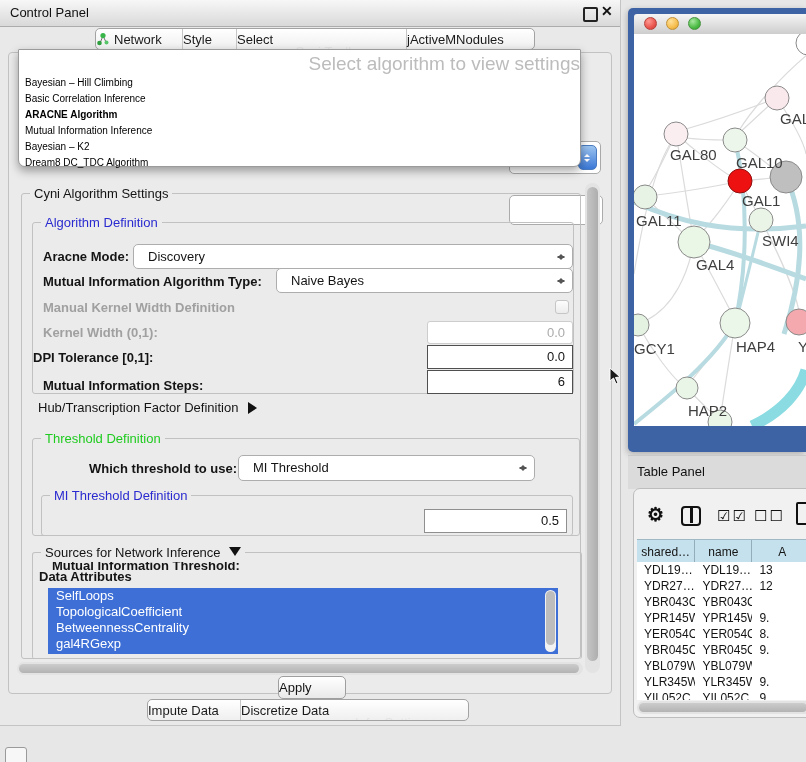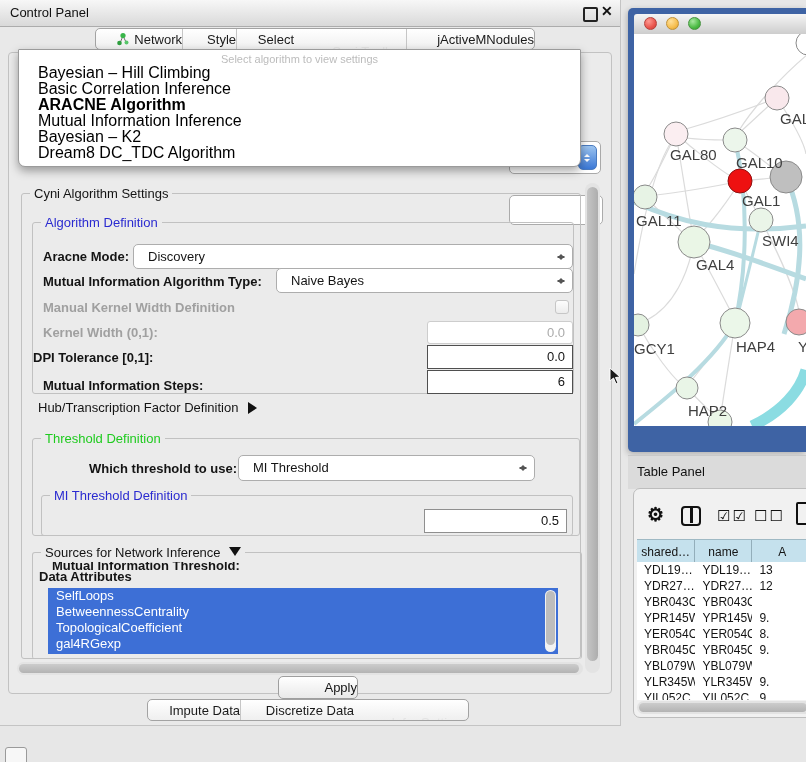--- a/index.html
+++ b/index.html
@@ -9,41 +9,41 @@
 
   
   #cp{left:0;top:8;width:620px;height:725px;background:#E9E9E9;border-right:1px solid #C4C4C4;border-bottom:1px solid #C4C4C4;}
   #cp-titlebar{left:0;top:0;width:620px;height:26px;background:linear-gradient(#F7F7F7,#D9D9D9);border-bottom:1px solid #ACACAC;}
   #cp-title{left:10px;top:5px;font-size:13px;color:#111;}
   #cp-float{left:583px;top:7px;width:11px;height:11px;border:2px solid #222;border-radius:2px;background:transparent;}
   #cp-close{left:601px;top:3px;font-size:14px;font-weight:bold;color:#111;}
 
   
   .segmented{display:flex;height:22px;border:1px solid #A3A3A3;border-radius:5px;background:linear-gradient(#FFFFFF,#EFEFEF);overflow:hidden;box-sizing:border-box;}
-  .segment{display:flex;align-items:center;justify-content:flex-end;font-size:13px;color:#1A1A1A;border-left:1px solid #C6C6C6;box-sizing:border-box;cursor:default;white-space:nowrap;}
+  .segment{display:flex;align-items:center;justify-content:flex-start;font-size:13px;color:#1A1A1A;border-left:1px solid #C6C6C6;box-sizing:border-box;cursor:default;white-space:nowrap;}
   .segment:first-child{border-left:none;}
   .segment.selected{background:linear-gradient(#9A9A9A,#878787);color:#E3E3E3;border-left-color:#8B8B8B;margin-top:22px;}
   #top-tabs{left:95px;top:28px;}
   #bottom-tabs{left:147px;top:699px;}
   .net-icon{display:inline-block;width:13px;height:14px;margin-right:5px;}
 
   
   #cp-container{left:8px;top:52px;width:604px;height:642px;background:#EBEBEB;border:1px solid #C2C2C2;border-radius:4px;box-sizing:border-box;}
 
   
   #hidden-combo{left:500px;top:88px;width:90px;height:31px;background:#FFF;border:1px solid #A9A9A9;border-radius:5px;}
   #hidden-combo .aqua{position:absolute;right:3px;top:3px;width:17px;height:23px;border-radius:5px;background:linear-gradient(#9CC4F0,#3B78D6);border:1px solid #4A7BC0;}
   #hidden-combo .aqua:before{content:"";position:absolute;left:5px;top:5px;border:3.5px solid transparent;border-bottom-color:#FFF;}
   #hidden-combo .aqua:after{content:"";position:absolute;left:5px;bottom:4px;border:3.5px solid transparent;border-top-color:#FFF;}
   #hidden-field{left:500px;top:142px;width:92px;height:28px;background:#FFF;border:1px solid #ABABAB;border-radius:5px;}
 
   
   #algo-popup{left:18px;top:49px;width:561px;height:116px;background:#FFF;border:1px solid #9B9B9B;border-radius:1px 1px 7px 7px;box-shadow:0 4px 10px rgba(0,0,0,0.35);z-index:30;}
-  #popup-placeholder{width:100%;text-align:center;font-size:11px;color:#BCBCBC;margin-top:3px;}
-  .popup-item{font-size:16px;height:16px;line-height:16px;padding-left:19px;color:#000;}
+  #popup-placeholder{width:100%;text-align:right;font-size:19px;color:#BCBCBC;margin-top:3px;}
+  .popup-item{font-size:10px;height:16px;line-height:16px;padding-left:6px;color:#000;}
   .popup-item.bold{font-weight:bold;}
 
   
   .group{position:absolute;border:1px solid #C1C1C1;border-radius:3px;box-sizing:border-box;}
   .legend{position:absolute;top:-8px;left:8px;background:#EBEBEB;padding:0 4px;font-size:13px;white-space:nowrap;}
   .legend.blue{color:#2A2AD0;}
   .legend.green{color:#1FCB1F;}
   .lbl{position:absolute;font-size:13px;font-weight:bold;color:#141414;white-space:nowrap;}
   .lbl.disabled{color:#A0A0A0;}
 
@@ -67,21 +67,21 @@
   .attr-item{height:16px;line-height:16px;font-size:13px;color:#FFF;padding-left:8px;background:#3D6FD6;}
   #attr-scroll{position:absolute;right:2px;top:2px;width:11px;height:62px;background:#F2F2F2;border-radius:6px;}
   #attr-scroll .thumb{position:absolute;left:1px;top:1px;width:9px;height:54px;background:#BDBDBD;border-radius:5px;}
 
   
   .vscroll{position:absolute;background:#E3E3E3;border-radius:8px;}
   .vscroll .thumb{position:absolute;left:2px;width:11px;background:linear-gradient(90deg,#C6C6C6,#ADADAD);border-radius:6px;}
   .hscroll{position:absolute;background:#E3E3E3;border-radius:7px;}
   .hscroll .thumb{position:absolute;top:2px;height:9px;background:linear-gradient(#CCCCCC,#B3B3B3);border-radius:5px;}
 
-  #apply-btn{left:269px;top:623px;width:80px;height:23px;background:linear-gradient(#FFFFFF,#E9E9E9);border:1px solid #9E9E9E;border-radius:5px;font-size:13px;text-align:right;line-height:21px;box-sizing:border-box;}
+  #apply-btn{left:269px;top:623px;width:68px;height:23px;background:linear-gradient(#FFFFFF,#E9E9E9);border:1px solid #9E9E9E;border-radius:5px;font-size:13px;text-align:left;line-height:21px;box-sizing:border-box;}
 
   
   #nw{left:628px;top:8px;width:178px;height:444px;background:#3E63A4;border-radius:5px 0 0 5px;box-shadow:-1px 2px 6px rgba(0,0,0,0.25);}
   #nw-titlebar{left:6px;top:6px;width:172px;height:20px;background:linear-gradient(#F5F5F5,#CDCDCD);border-bottom:1px solid #999;border-radius:3px 0 0 0;}
   .tl{position:absolute;top:3px;width:13px;height:13px;border-radius:50%;box-sizing:border-box;}
   #tl-close{left:10px;background:radial-gradient(circle at 35% 30%,#FF9A92,#E9564E 60%,#C93B34);border:1px solid #B5423C;}
   #tl-min{left:32px;background:radial-gradient(circle at 35% 30%,#FFE09A,#F6BE4F 60%,#D99B28);border:1px solid #C09137;}
   #tl-zoom{left:54px;background:radial-gradient(circle at 35% 30%,#A8E8A0,#4CBB45 60%,#2F9A2E);border:1px solid #46933F;}
   #nw-canvas{left:6px;top:26px;width:172px;height:392px;background:#FFF;}
 
@@ -199,22 +199,22 @@
           </div>
         </div>
 
         <div class="group" style="left:10px;top:358px;width:550px;height:107px;border-bottom:none;">
           <span class="legend"><span>Sources for Network Inference</span><span class="tri-down"></span></span>
           <div class="lbl" style="left:6px;top:16px;">Data Attributes</div>
         </div>
         <div id="attr-list" class="abs">
           <div id="attr-items">
               <div class="attr-item">SelfLoops</div>
+              <div class="attr-item">TopologicalCoefficient</div>
               <div class="attr-item">BetweennessCentrality</div>
-              <div class="attr-item">TopologicalCoefficient</div>
               <div class="attr-item">gal4RGexp</div>
             </div>
           <div id="attr-scroll">
               <div class="thumb"></div>
             </div>
         </div>
       </div>
 
       <div class="vscroll" style="left:576px;top:130px;width:15px;height:490px;">
         <div class="thumb" style="top:4px;height:474px;"></div>

